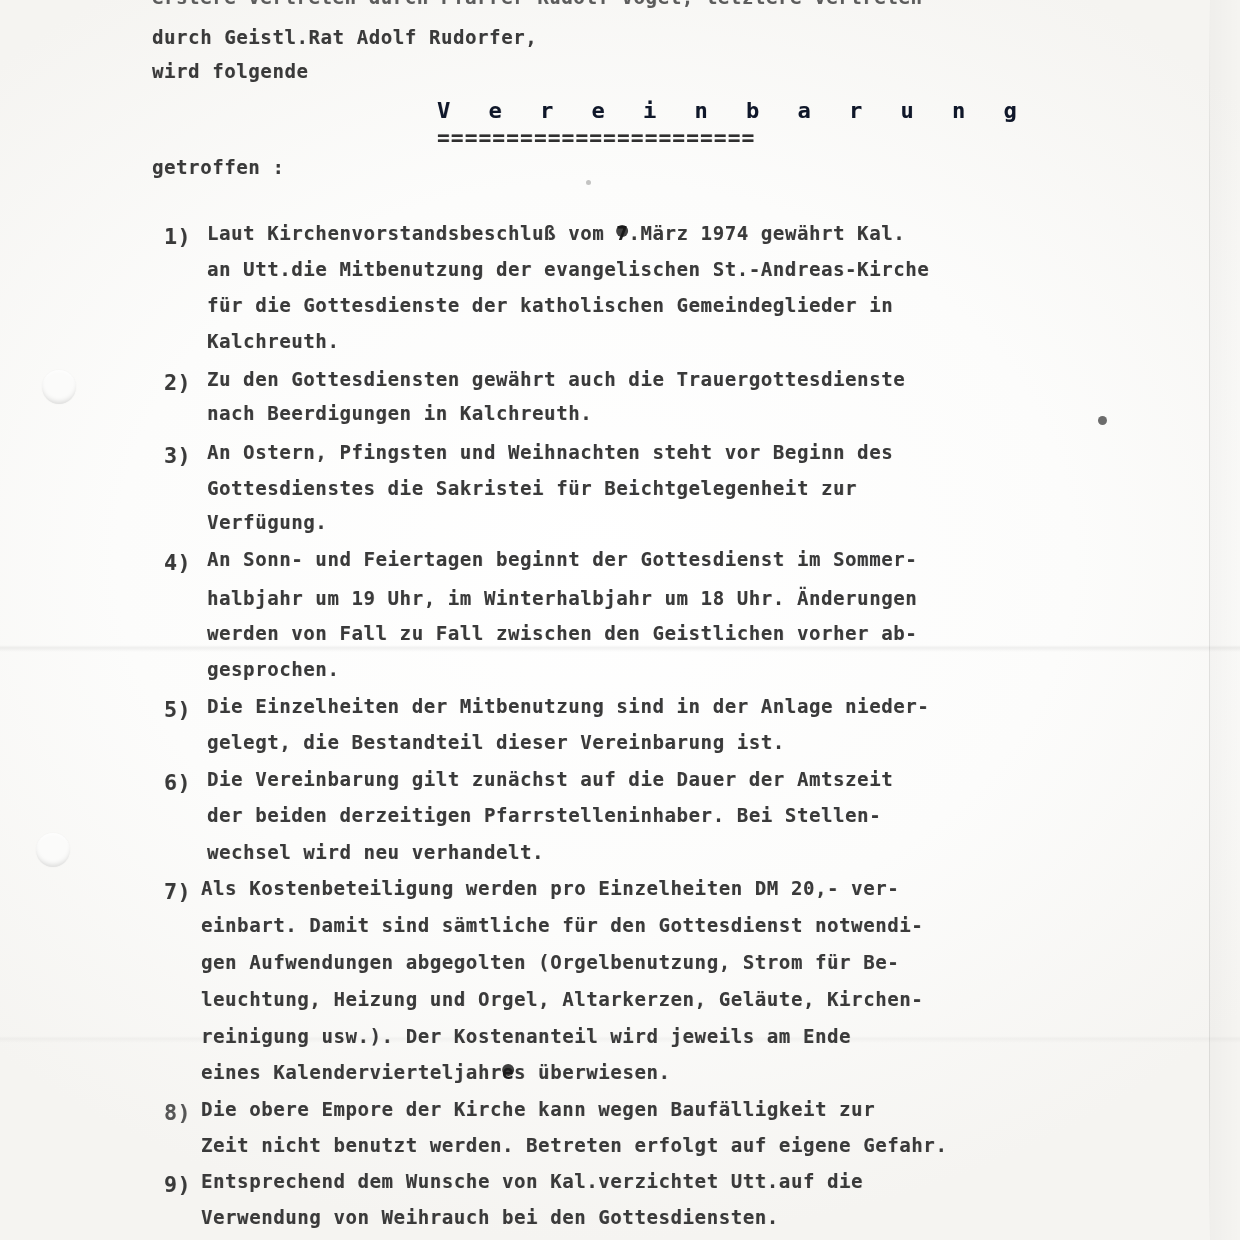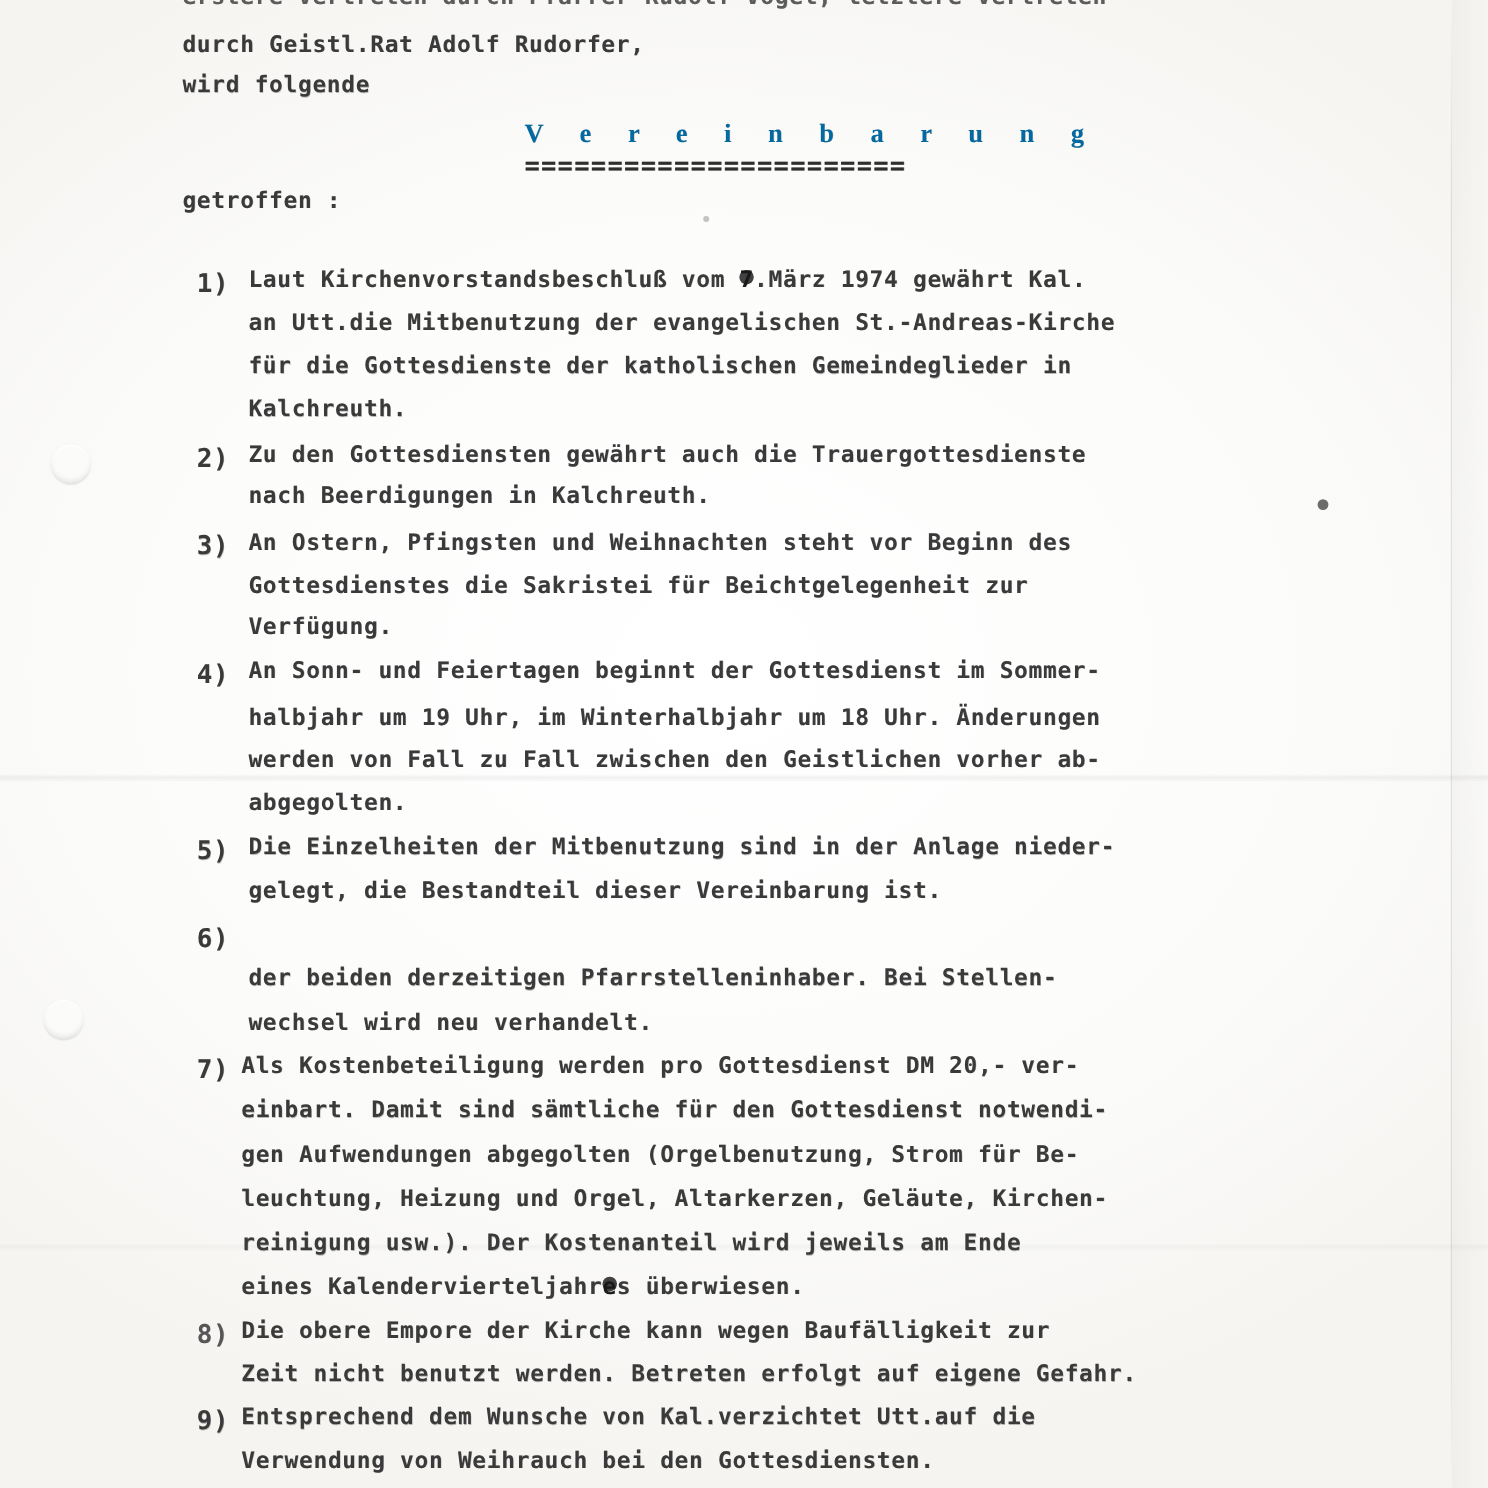--- a/index.html
+++ b/index.html
@@ -109,23 +109,22 @@
     overflow: hidden;
   }
   .clip-window .line { top: -12px; }
 
   .heading {
     position: absolute;
     white-space: pre;
     font-size: 22px;
     font-weight: 700;
     letter-spacing: 12.5px;
-    color: #0369a1;
+    color: #0f172a;
     text-shadow: 0.4px 0.3px 0 rgba(90,90,90,0.40);
-    font-family: Liberation Serif, serif;
   }
   .heading-rule {
     position: absolute;
     white-space: pre;
     font-size: 21px;
     font-weight: 700;
     letter-spacing: 1.2px;
     color: #2f2f2f;
     text-shadow: 0.4px 0.3px 0 rgba(80,80,80,0.5);
   }
@@ -207,32 +206,33 @@
 
     <div class="marker" style="left:164px; top:443px;">3)</div>
     <div class="line" style="left:207px; top:443px;">An Ostern, Pfingsten und Weihnachten steht vor Beginn des</div>
     <div class="line" style="left:207px; top:479px;">Gottesdienstes die Sakristei für Beichtgelegenheit zur</div>
     <div class="line" style="left:207px; top:513px;">Verfügung.</div>
 
     <div class="marker" style="left:164px; top:550px;">4)</div>
     <div class="line" style="left:207px; top:550px;">An Sonn- und Feiertagen beginnt der Gottesdienst im Sommer-</div>
     <div class="line" style="left:207px; top:589px;">halbjahr um 19 Uhr, im Winterhalbjahr um 18 Uhr. Änderungen</div>
     <div class="line" style="left:207px; top:624px;">werden von Fall zu Fall zwischen den Geistlichen vorher ab-</div>
-    <div class="line" style="left:207px; top:660px;">abgegolten.</div>
+    <div class="line" style="left:207px; top:660px;">gesprochen.</div>
 
     <div class="marker" style="left:164px; top:697px;">5)</div>
     <div class="line" style="left:207px; top:697px;">Die Einzelheiten der Mitbenutzung sind in der Anlage nieder-</div>
     <div class="line" style="left:207px; top:733px;">gelegt, die Bestandteil dieser Vereinbarung ist.</div>
 
     <div class="marker" style="left:164px; top:770px;">6)</div>
+    <div class="line" style="left:207px; top:770px;">Die Vereinbarung gilt zunächst auf die Dauer der Amtszeit</div>
     <div class="line" style="left:207px; top:806px;">der beiden derzeitigen Pfarrstelleninhaber. Bei Stellen-</div>
     <div class="line" style="left:207px; top:843px;">wechsel wird neu verhandelt.</div>
 
     <div class="marker" style="left:164px; top:879px;">7)</div>
-    <div class="line" style="left:201px; top:879px;">Als Kostenbeteiligung werden pro Gottesdienst DM 20,- ver-</div>
+    <div class="line" style="left:201px; top:879px;">Als Kostenbeteiligung werden pro Einzelheiten DM 20,- ver-</div>
     <div class="line" style="left:201px; top:916px;">einbart. Damit sind sämtliche für den Gottesdienst notwendi-</div>
     <div class="line" style="left:201px; top:990px;">leuchtung, Heizung und Orgel, Altarkerzen, Geläute, Kirchen-</div>
     <div class="line" style="left:201px; top:953px;">gen Aufwendungen abgegolten (Orgelbenutzung, Strom für Be-</div>
     <div class="line" style="left:201px; top:1027px;">reinigung usw.). Der Kostenanteil wird jeweils am Ende</div>
     <div class="line" style="left:201px; top:1063px;"><span>eines Kalendervierteljahr</span><span class="overstrike">e</span><span>s überwiesen.</span></div>
 
     <div class="marker ink-light" style="left:164px; top:1100px;">8)</div>
     <div class="line" style="left:201px; top:1100px;">Die obere Empore der Kirche kann wegen Baufälligkeit zur</div>
     <div class="line" style="left:201px; top:1136px;">Zeit nicht benutzt werden. Betreten erfolgt auf eigene Gefahr.</div>
 

